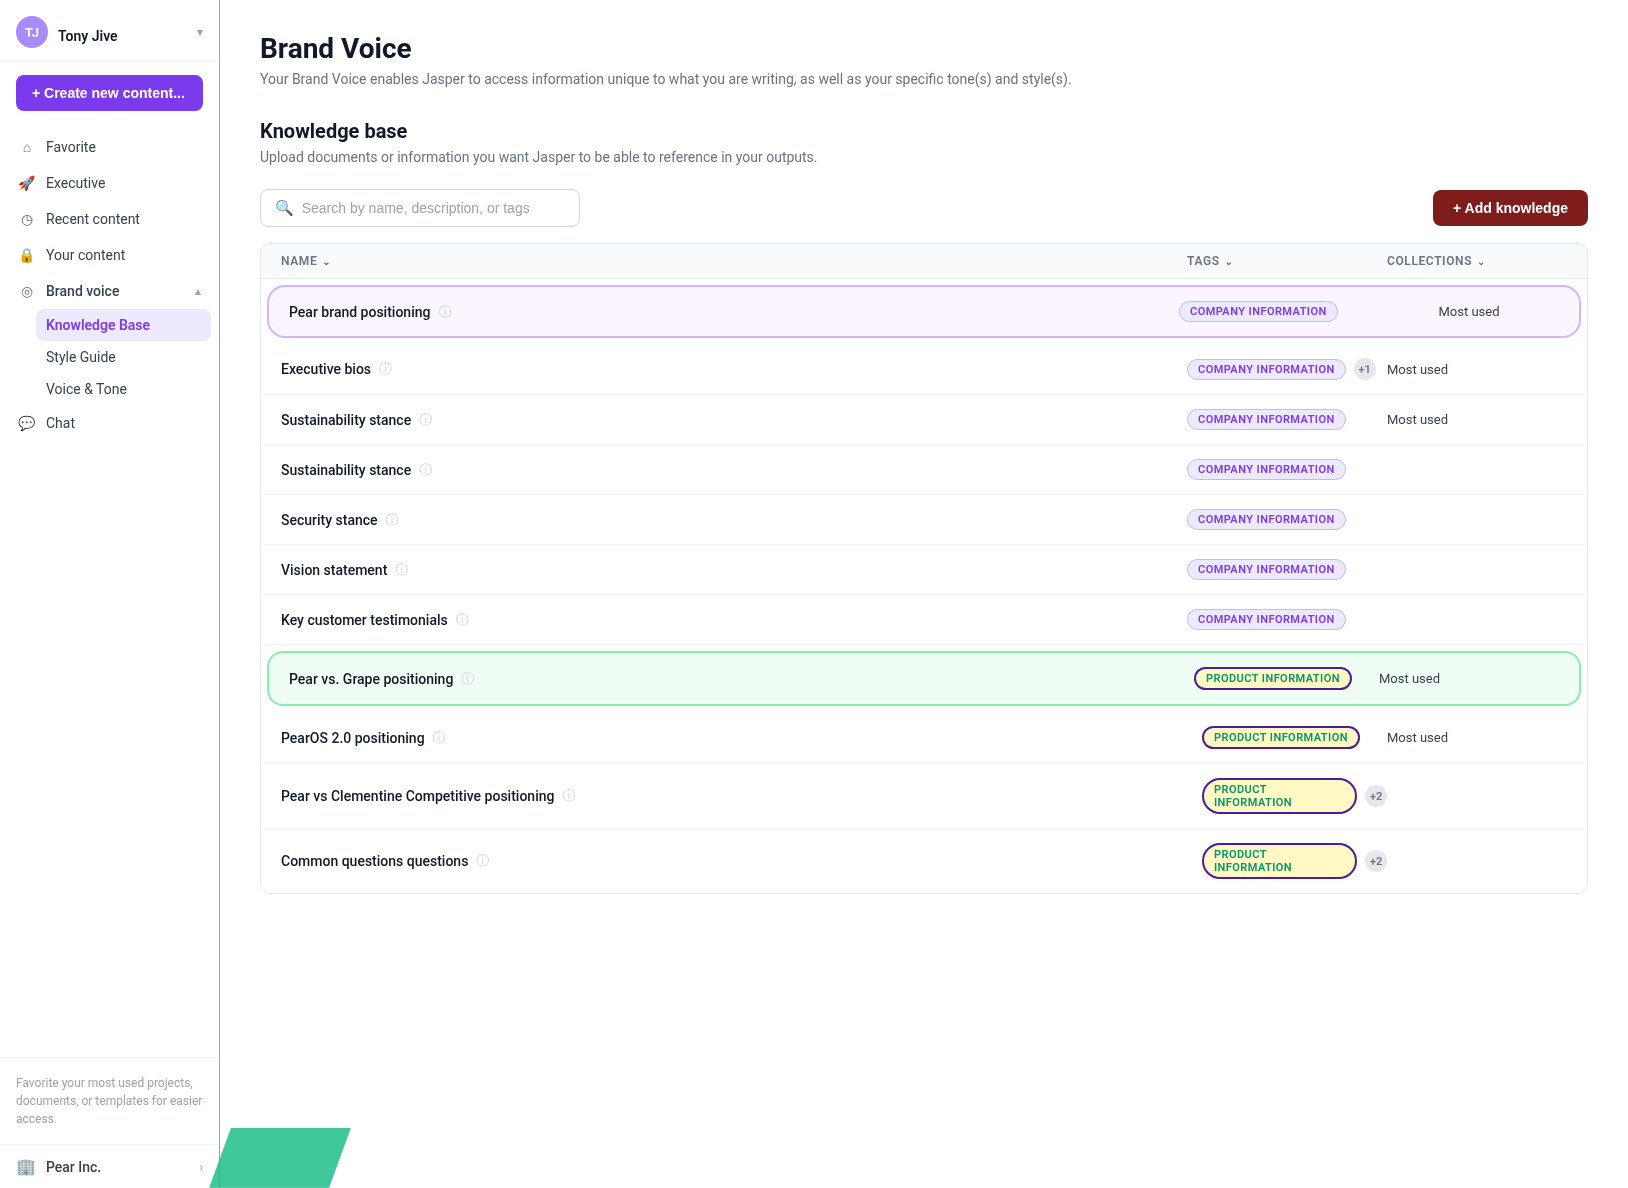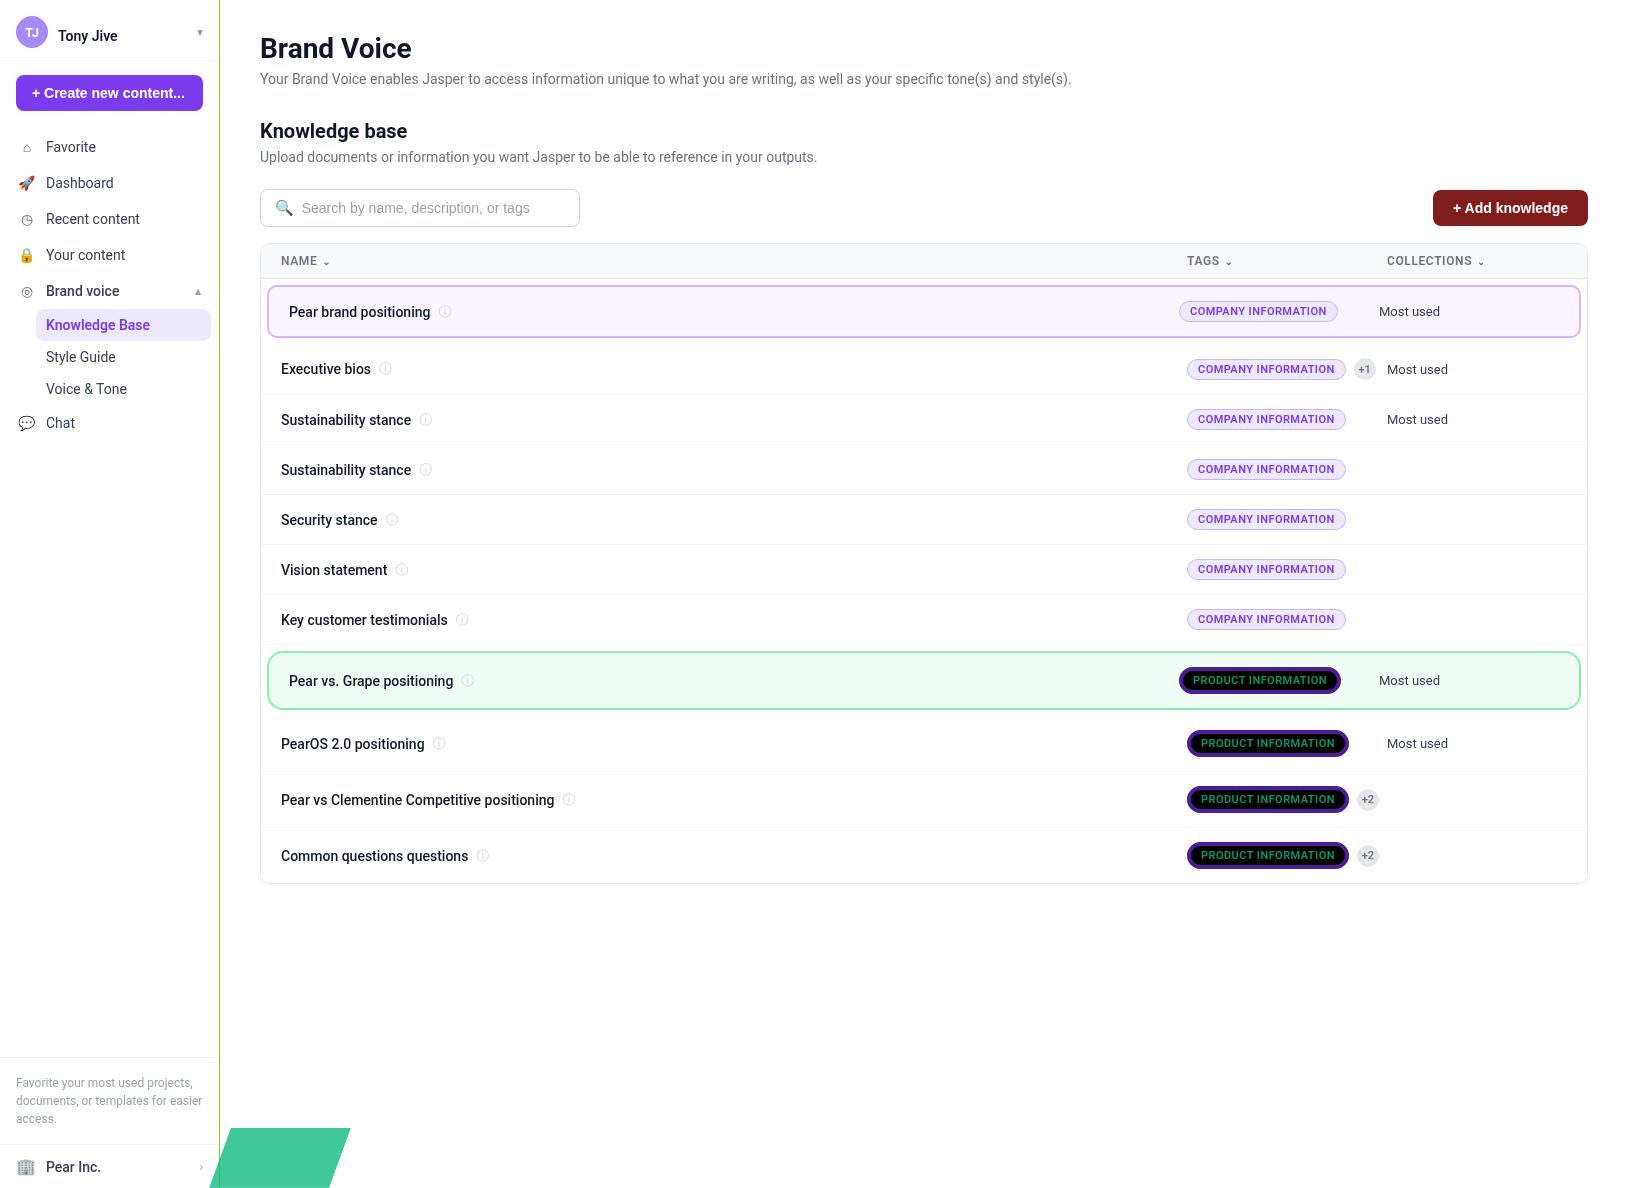--- a/index.html
+++ b/index.html
@@ -254,23 +254,24 @@
       font-weight: 600;
       letter-spacing: 0.04em;
       text-transform: uppercase;
     }
     .tag-company {
       background: #ede9fe;
       color: #7c3aed;
       border: 1px solid #c4b5fd;
     }
     .tag-product {
-      background: #000000;
+      background: #fef9c3;
       color: #059669;
-      border: 4px solid #4c1d95;
+      border: 2px solid #4c1d95;
+      margin-left: 15px;
     }
 
     .tag-extra {
       display: inline-flex;
       align-items: center;
       justify-content: center;
       width: 22px;
       height: 22px;
       border-radius: 50%;
       background: #e5e7eb;
@@ -315,21 +316,21 @@
 
   <button class="create-btn">+ Create new content...</button>
 
   <div class="nav-section">
     <div class="nav-item">
       <span class="nav-icon">⌂</span>
       <span>Favorite</span>
     </div>
     <div class="nav-item">
       <span class="nav-icon">🚀</span>
-      <span>Dashboard</span>
+      <span>Executive</span>
     </div>
     <div class="nav-item">
       <span class="nav-icon">◷</span>
       <span>Recent content</span>
     </div>
     <div class="nav-item">
       <span class="nav-icon">🔒</span>
       <span>Your content</span>
     </div>
 
@@ -385,21 +386,21 @@
       <div class="col-header">
         <span>TAGS</span>
         <span class="sort-icon">⌄</span>
       </div>
       <div class="col-header">
         <span>COLLECTIONS</span>
         <span class="sort-icon">⌄</span>
       </div>
     </div>
 
-    <div style="border: 2px solid #d8b4fe; border-radius: 10px; background: #faf5ff; margin: 6px;">
+    <div style="border: 2px solid #d8b4fe; border-radius: 18px; background: #faf5ff; margin: 6px; text-align: center;">
       <div style="display: grid; grid-template-columns: 1fr 200px 180px; padding: 14px 20px; align-items: center;">
         <div class="row-name">
           <span>Pear brand positioning</span>
           <span class="info-icon">ⓘ</span>
         </div>
         <div class="tags-cell">
           <span class="tag tag-company">COMPANY INFORMATION</span>
         </div>
         <div class="most-used">Most used</div>
       </div>

